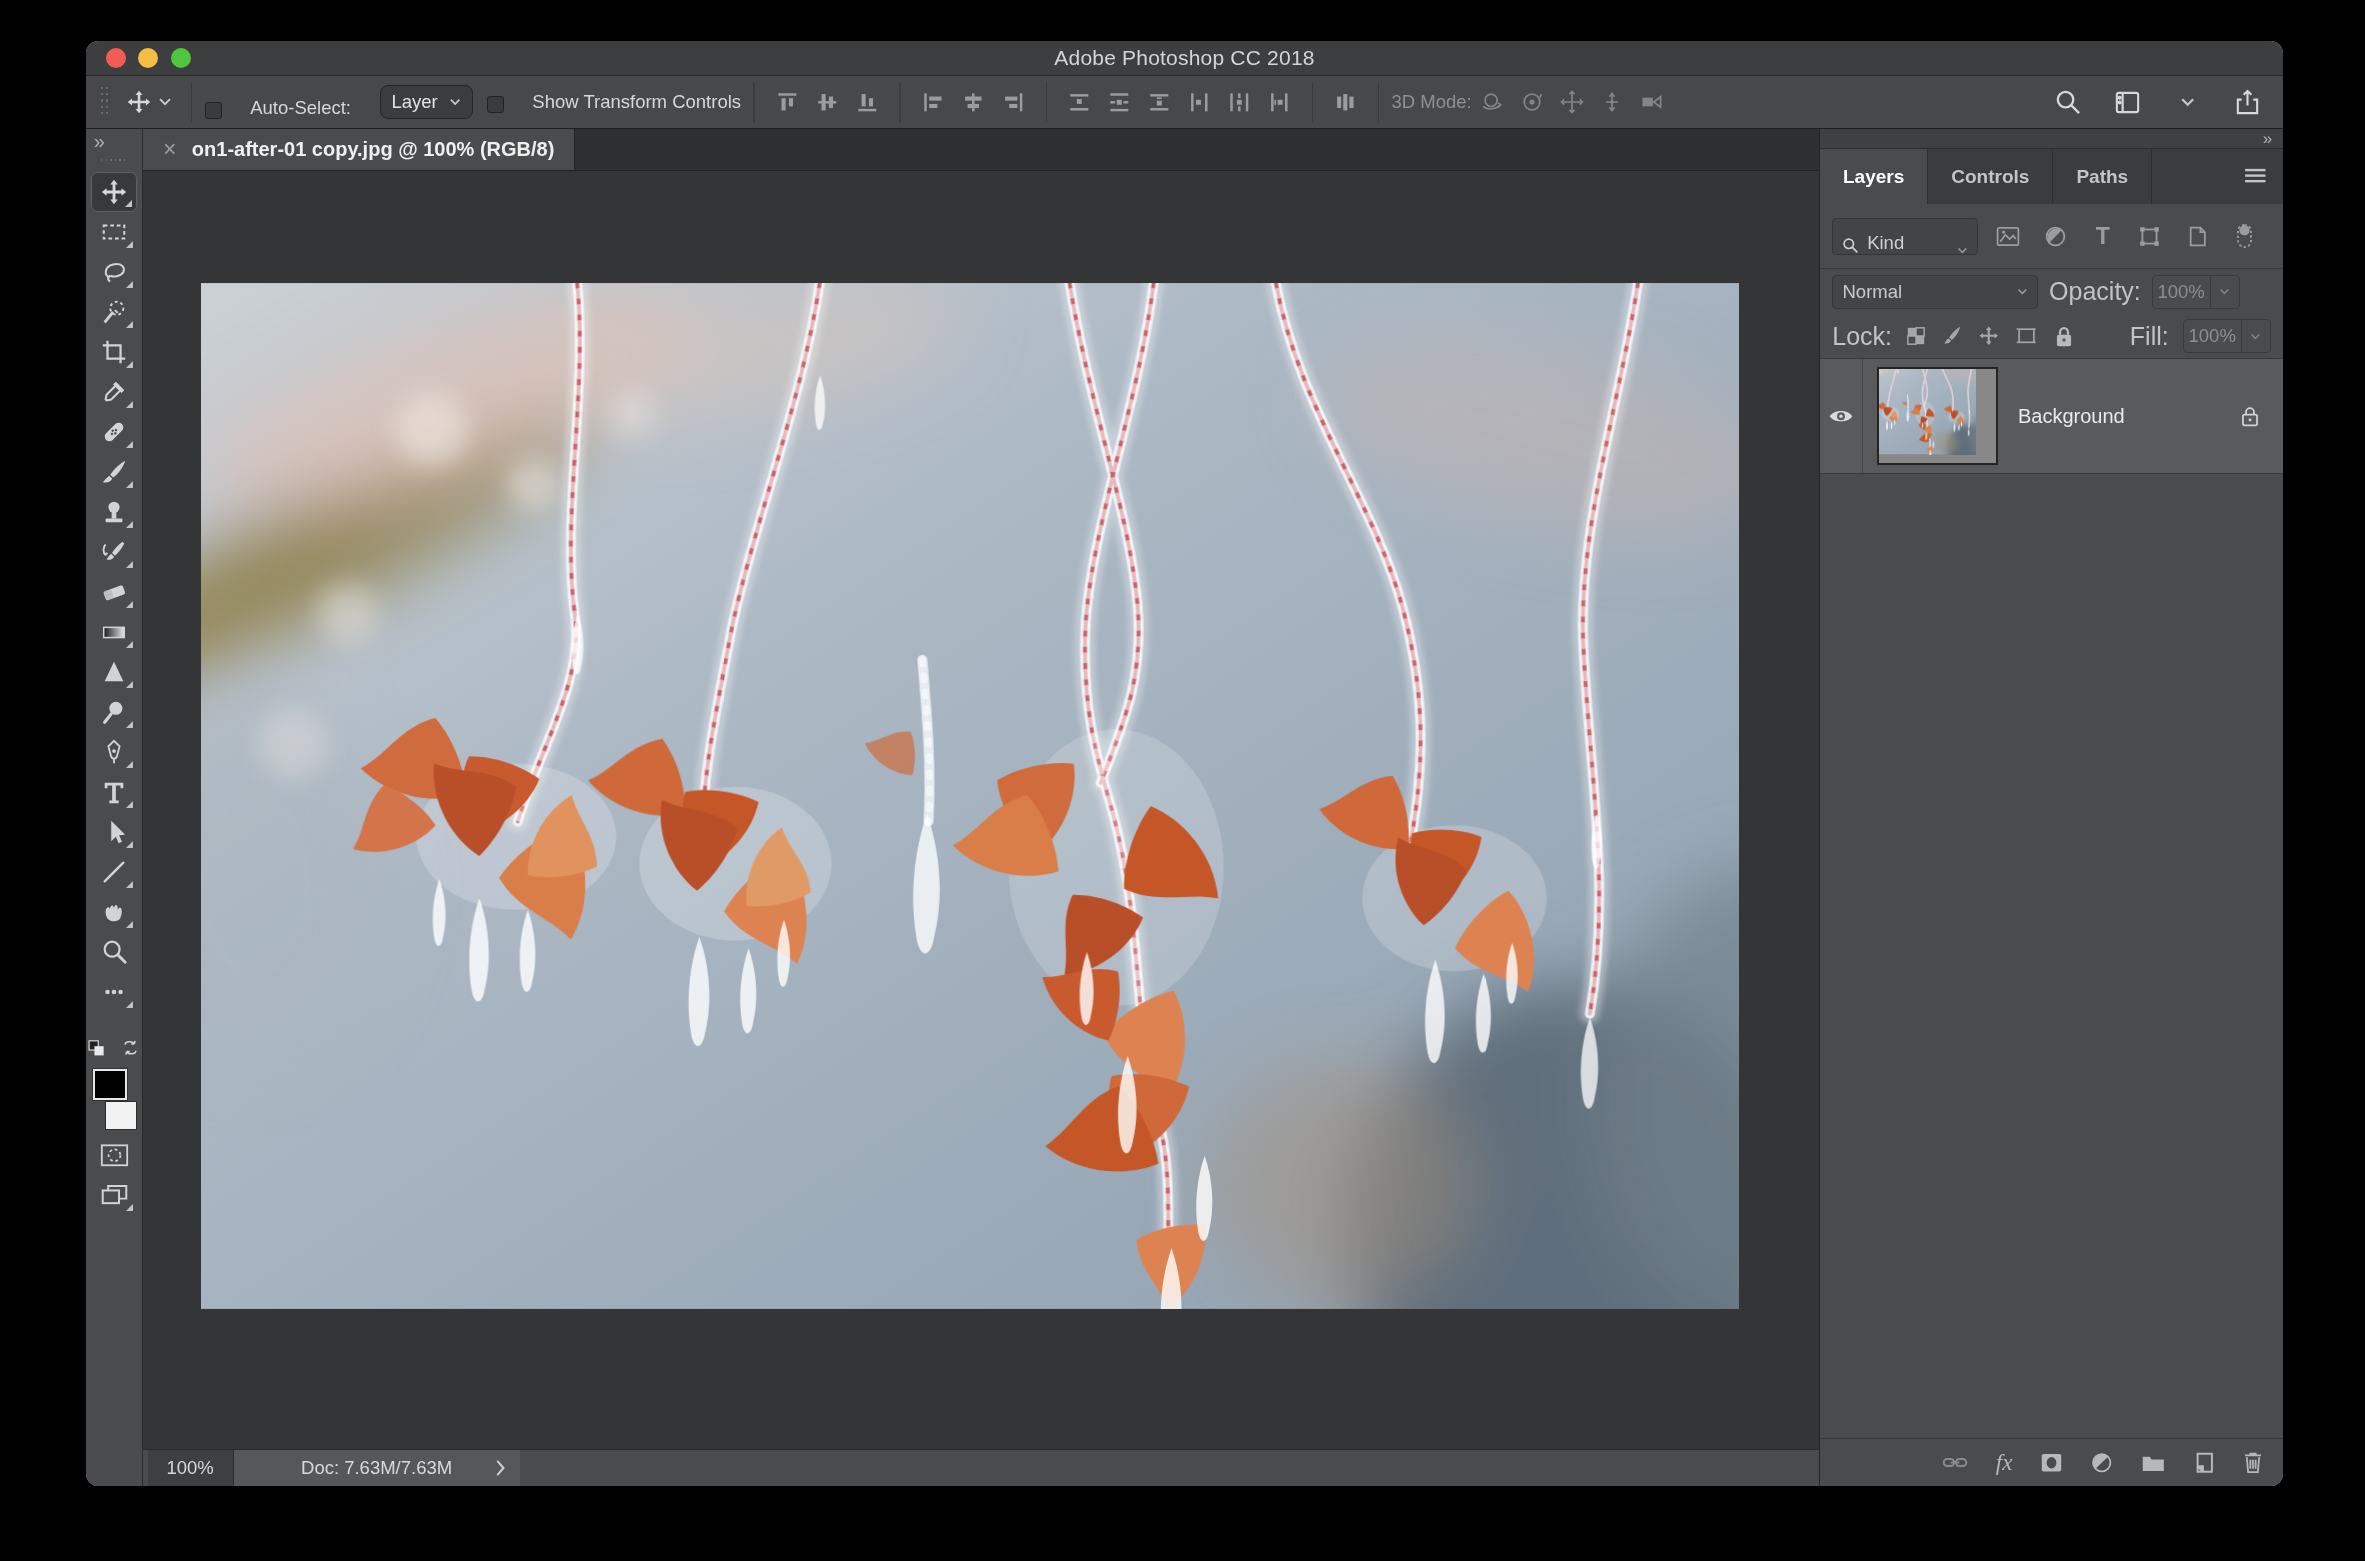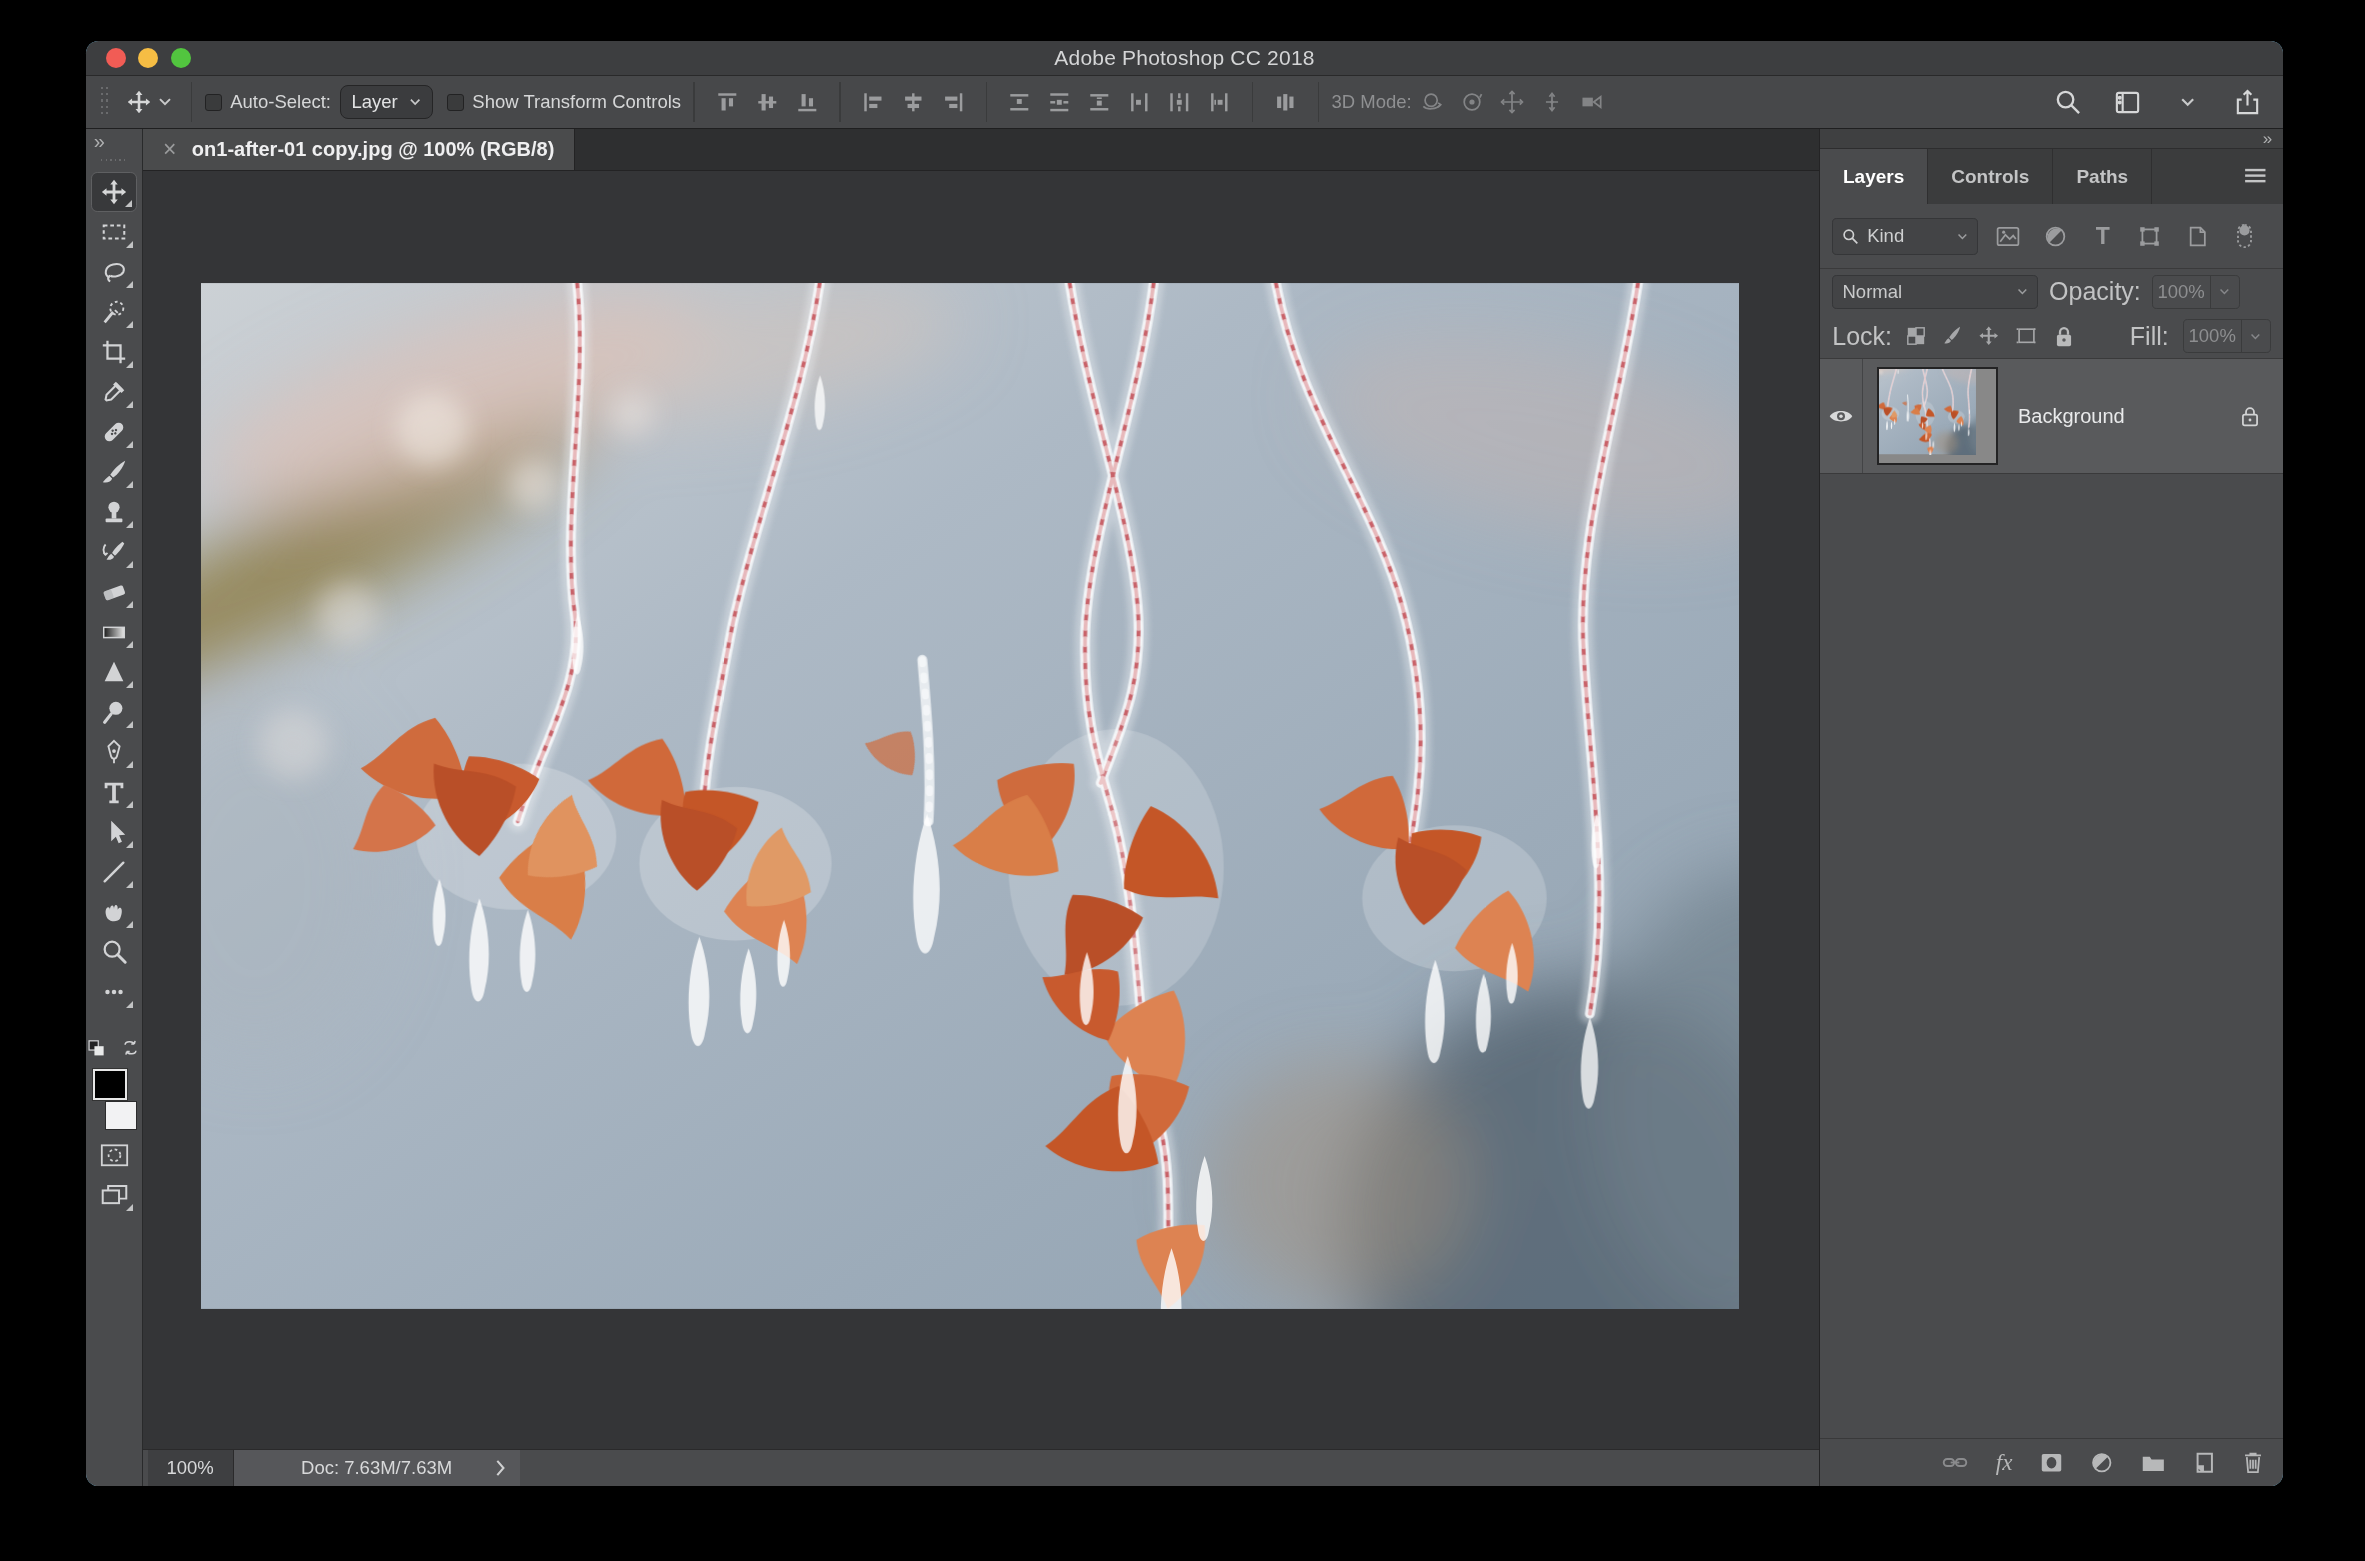--- a/index.html
+++ b/index.html
@@ -22,21 +22,21 @@
   .win-title { color:#d4d5d6; font-size:21px; letter-spacing:0.2px; }
 
   
   .optionsbar { height:53px; background:#47484a; border-bottom:1.5px solid #1f1f20;
     display:flex; align-items:center; padding:0 15.4px; flex:none; color:#d6d7d8; font-size:18.5px; }
   .grip-v { width:7.7px; height:31px; margin-right:10.8px;
     background-image:repeating-linear-gradient(#6a6b6d 0 2.3px, transparent 2.3px 6.2px),
                      repeating-linear-gradient(#6a6b6d 0 2.3px, transparent 2.3px 6.2px);
     background-size:2.3px 100%, 2.3px 100%; background-position:0 0, 4.6px 0; background-repeat:repeat-y; }
   .opt-sep { width:1.5px; height:40px; background:#3a3b3c; margin:0 12.3px; flex:none; }
-  .opt-group { display:flex; align-items:center; gap:1px; }
+  .opt-group { display:flex; align-items:flex-end; gap:21px; }
   .tool-preview { display:flex; align-items:center; gap:6.2px; padding:0 6.2px; }
   .checkbox { width:17px; height:17px; background:#3a3b3c; border:1.5px solid #222223; border-radius:3.1px; margin-right:7.7px; flex:none; }
   .dropdown { display:flex; align-items:center; gap:10.8px; background:#3b3c3e;
     border:1.5px solid #252526; border-radius:8px; height:34px; padding:0 10.8px; margin:0 14px 0 7.7px; color:#e2e3e4; }
   .opt-icon { width:40px; height:40px; display:flex; align-items:center; justify-content:center; flex:none; }
   .label-dim { color:#8f9092; }
   .optionsbar .right { margin-left:auto; display:flex; align-items:center; gap:20px; }
 
   svg.gl { display:block; }
 
@@ -82,21 +82,21 @@
   .rc-header .panel-collapse { font-size:17px; line-height:17px; }
   .paneltabs { height:55px; background:#3b3c3d; display:flex; align-items:stretch; flex:none;justify-content:center; }
   .ptab { display:flex; align-items:center; padding:0 23px; font-size:19px; font-weight:700;
     color:#c3c4c5; border-right:1.5px solid #2f2f30; }
   .ptab.active { background:#4a4b4d; color:#fff; }
   .pt-menu { margin-left:auto; display:flex; align-items:center; padding-right:15.4px; }
 
   .filterrow { height:65px; display:flex; align-items:center; gap:12.3px; padding:0 12.3px;
     border-bottom:1.5px solid #3a3a3b; flex:none; }
   .kind-select { width:146px; height:37px; background:#434446; border:1.5px solid #353638; border-radius:4.6px;
-    display:flex; align-items:center; gap:7.7px; padding:0 9.2px; color:#cfd0d1; font-size:18.5px; }
+    display:flex; align-items:flex-end; gap:7.7px; padding:0 9.2px; color:#cfd0d1; font-size:18.5px; }
   .kind-select .cv { margin-left:auto; }
   .frow-ic { width:35px; height:35px; display:flex; align-items:center; justify-content:center; color:#9b9c9e; }
 
   .blendrow { height:45px; display:flex; align-items:center; padding:0 12.3px; gap:10.8px; flex:none; }
   .blend-select { width:206px; height:34px; background:#434446; border:1.5px solid #353638; border-radius:4.6px;
     display:flex; align-items:center; padding:0 9.2px; color:#c9cacb; font-size:18.5px; }
   .blend-select .cv { margin-left:auto; }
   .fieldlbl { color:#c2c3c4; font-size:25px; }
   .valbox { height:34px; border:1.5px solid #3a3b3c; border-radius:4.6px; display:flex; align-items:stretch; color:#8d8e90; font-size:18.5px; }
   .valbox .v { width:57px; display:flex; align-items:center; justify-content:center; }

